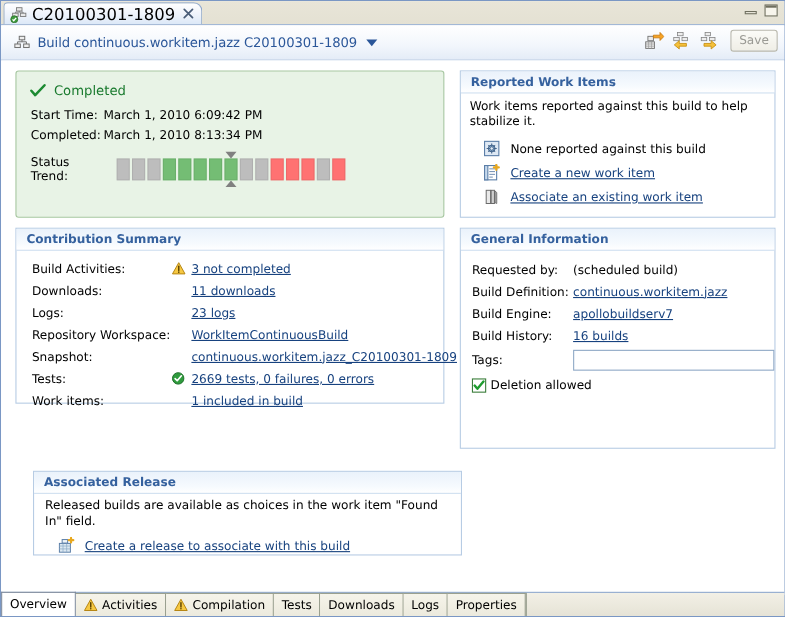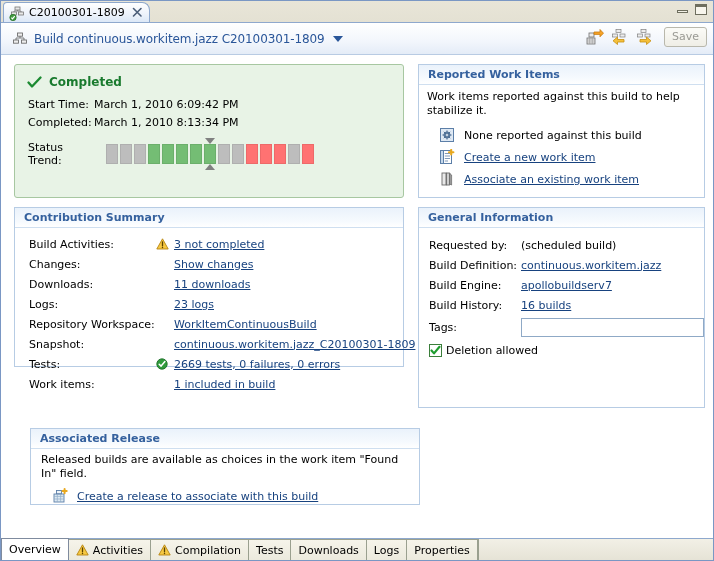--- a/index.html
+++ b/index.html
@@ -34,21 +34,21 @@
     height: 20px;
     display: flex; align-items: center;
     padding: 0 6px 0 5px;
     background: linear-gradient(to bottom, #ffffff 0%, #eef3fb 55%, #dce8f7 100%);
     border: 1px solid #8ea8cd;
     border-bottom: none;
     border-radius: 4px 8px 0 0;
     box-sizing: border-box;
   }
   .edit-tab .tab-label {
-    font-size: 11px;
+    font-size: 15px;
     color: #000;
     margin: 0 7px 0 4px;
     white-space: nowrap;
   }
   .tab-icon { width: 16px; height: 16px; position: relative; flex: none; }
   .tab-close {
     width: 11px; height: 11px; position: relative; flex: none;
     cursor: pointer;
   }
   .win-btns {
@@ -147,21 +147,21 @@
     box-sizing: border-box;
     background: #e8f3e6;
     border: 1px solid #a7c7a1;
     border-radius: 3px;
   }
   .status-head {
     display: flex; align-items: center;
     margin: 10px 0 8px 12px;
   }
   .status-head .label {
-    font-weight: bold; font-size: 12px; color: #197a2e;
+    font-weight: normal; font-size: 12px; color: #197a2e;
     margin-left: 7px;
   }
   .kv-rows { margin-left: 13px; }
   .kv-row { display: flex; margin-bottom: 3px; line-height: 15px; }
   .kv-row .k { width: 66px; flex: none; color: #000; }
   .kv-row .v { color: #000; white-space: nowrap; }
 
   
   .trend-row {
     display: flex; align-items: center;
@@ -439,25 +439,20 @@
             <span class="mark">
               <svg width="13" height="12" viewBox="0 0 13 12">
                 <path d="M6.5 0.8 L12.2 11 L0.8 11 Z" fill="#f6c842" stroke="#b58512" stroke-width="0.9" stroke-linejoin="round"></path>
                 <path d="M6.5 4 L6.5 7.8" stroke="#5b4200" stroke-width="1.3" stroke-linecap="round"></path>
                 <circle cx="6.5" cy="9.4" r="0.75" fill="#5b4200"></circle>
               </svg>
             </span>
             <span class="val link">3 not completed</span>
           </div>
           <div class="csum-row">
-            <span class="k">Changes:</span>
-            <span class="mark"></span>
-            <span class="val link">Show changes</span>
-          </div>
-          <div class="csum-row">
             <span class="k">Downloads:</span>
             <span class="mark"></span>
             <span class="val link">11 downloads</span>
           </div>
           <div class="csum-row">
             <span class="k">Logs:</span>
             <span class="mark"></span>
             <span class="val link">23 logs</span>
           </div>
           <div class="csum-row">

